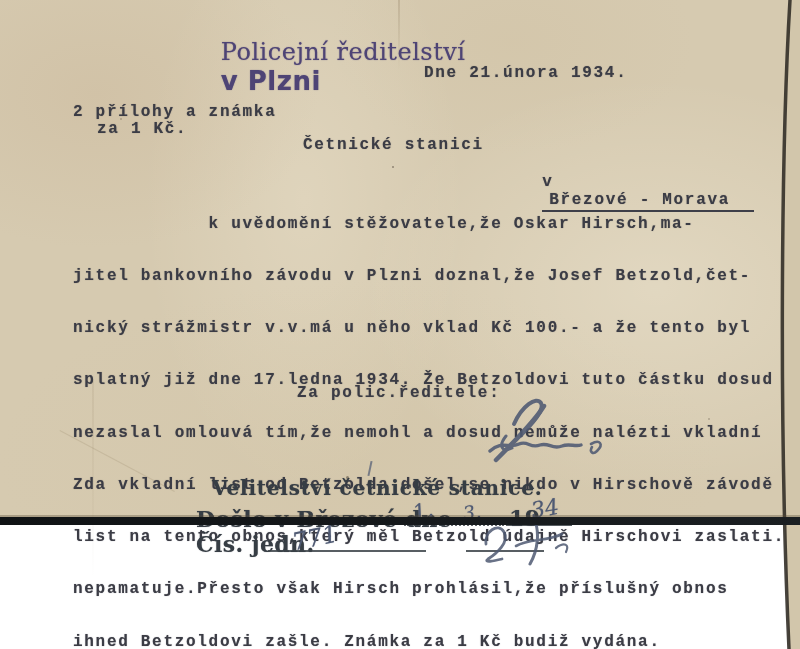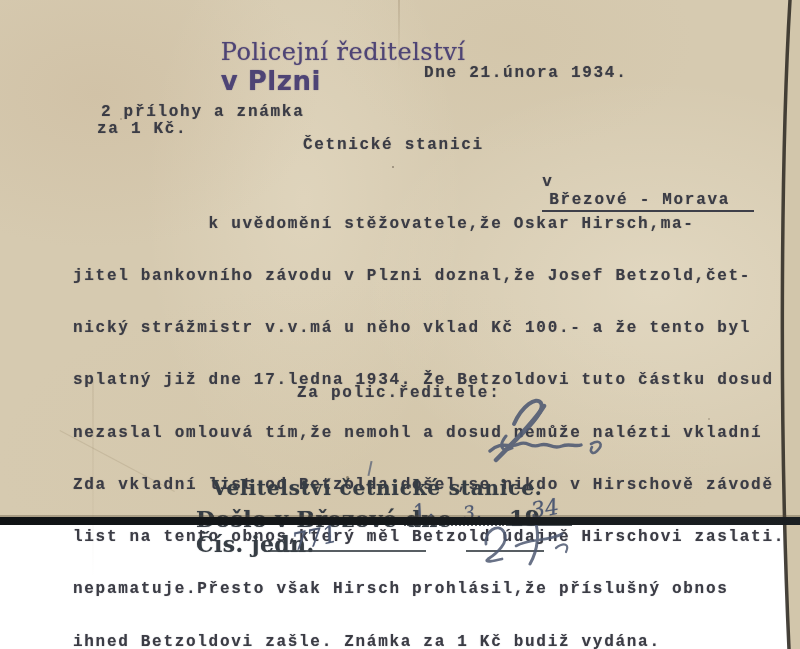--- a/index.html
+++ b/index.html
@@ -57,21 +57,21 @@
   <div class="speck" style="left:120px;top:118px;width:2px;height:2px;opacity:.6;"></div>
   <div class="speck" style="left:708px;top:418px;width:2px;height:2px;opacity:.6;"></div>
 
   <div class="abs stamp-top" style="left:203px;top:20px;">
     <span class="main">Policejní ředitelství</span>
     <span class="place">v Plzni</span>
   </div>
 
   <div class="abs tw" style="left:424px;top:64px;">Dne 21.února 1934.</div>
 
-  <div class="abs tw" style="left:73px;top:103px;margin-left:28px;">2 přílohy a známka</div>
+  <div class="abs tw" style="left:73px;top:103px;">2 přílohy a známka</div>
   <div class="abs tw" style="left:73px;top:120px;margin-left:24px;">za 1 Kč.</div>
 
   <div class="abs tw" style="left:303px;top:136px;">Četnické stanici</div>
   <div class="abs tw" style="left:497px;top:155px;">
     <span>v</span>
     <span class="uline" style="padding:0 24px 1px 7px;">Březové - Morava</span>
   </div>
 
   <div class="abs tw body-block" style="left:73px;top:181px;">
     <div class="body-line">            k uvědomění stěžovatele,že Oskar Hirsch,ma-</div>

